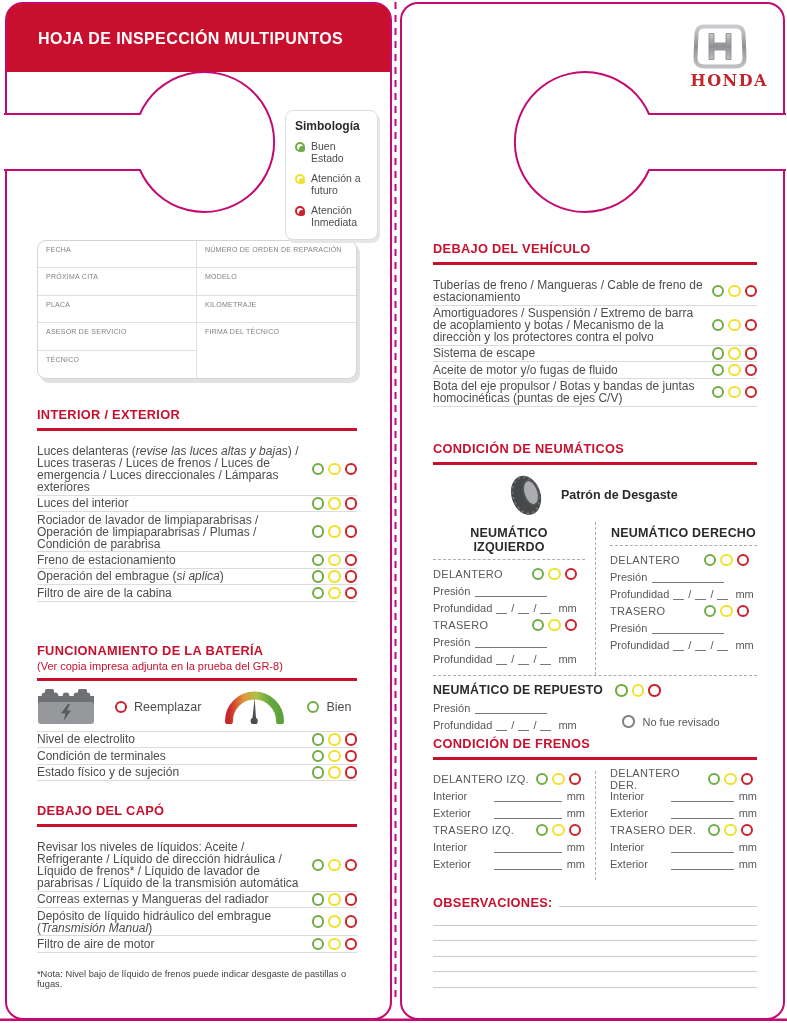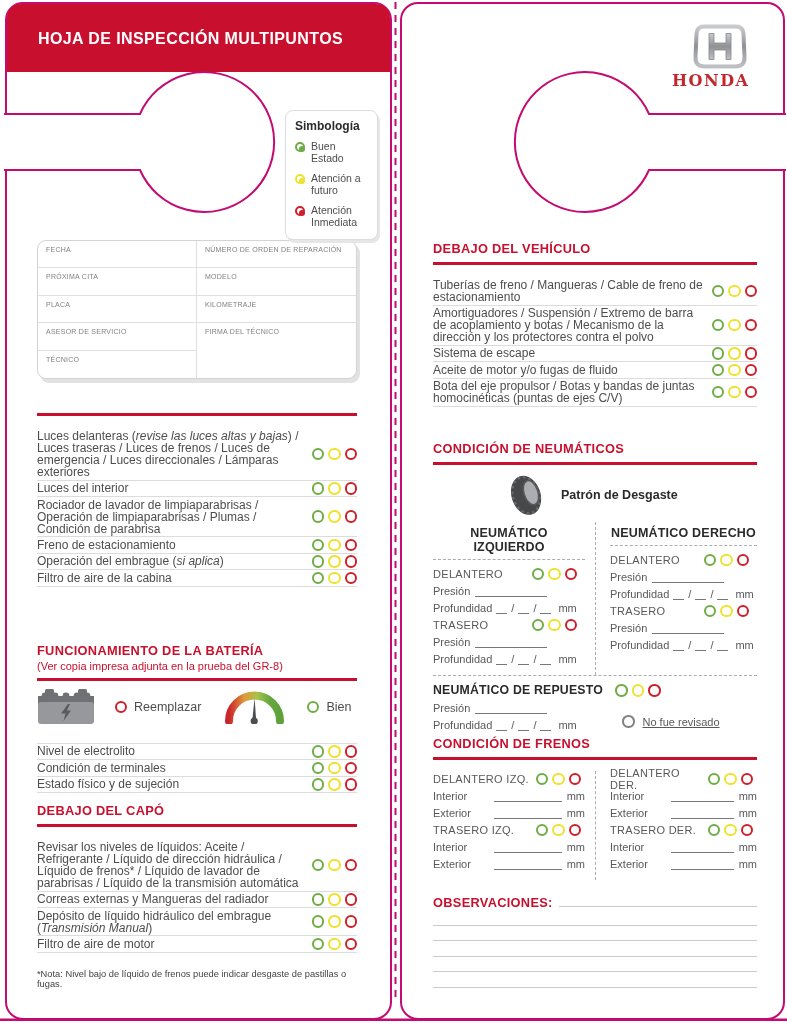--- a/index.html
+++ b/index.html
@@ -26,21 +26,21 @@
     border:2px solid var(--magenta);border-radius:18px;
   }
   #panel-left{left:5px;width:387px;}
   #panel-right{left:400px;width:385px;}
 
   
   .red-header{position:absolute;top:0;left:0;right:0;height:68px;background:var(--red);border-radius:14px 14px 0 0;}
   .header-title{position:absolute;left:31px;top:26px;color:#fff;font-weight:bold;font-size:16px;letter-spacing:.4px;white-space:nowrap;}
 
   
-  .emblem{position:absolute;left:270px;top:20px;width:96px;text-align:left;}
+  .emblem{position:absolute;left:270px;top:20px;width:96px;text-align:right;}
   .emblem svg{display:block;margin:0 auto;}
   .wordmark{margin-top:1px;font-family:"DejaVu Serif", serif;font-weight:bold;font-size:16px;letter-spacing:1.5px;color:#C1272D;}
 
   
   .legend{
     position:absolute;left:278px;top:106px;width:93px;background:#fff;
     border:1px solid #DCDCDC;border-radius:8px;box-shadow:2px 3px 0 #E6E6E6;
     padding:8px 7px 2px 9px;z-index:6;
   }
   .legend-title{font-size:12px;font-weight:bold;color:#2A2A2C;margin-bottom:8px;}
@@ -112,21 +112,21 @@
   .unit{margin-left:5px;}
   .lblw{width:56px;}
 
   
   .spare{margin-top:7px;}
   .spare-head{display:flex;align-items:flex-end;}
   .spare-title{font-size:12.3px;font-weight:bold;color:#2A2A2C;letter-spacing:.2px;}
   .spare-head .dots{margin-left:12px;margin-right:auto;}
   .spare-body{display:flex;margin-top:3px;}
   .spare-left{width:185px;}
-  .spare-right{display:flex;align-items:center;margin-left:4px;margin-top:10px;font-size:11px;color:var(--gray);text-decoration:underline;}
+  .spare-right{display:flex;align-items:center;margin-left:4px;margin-top:10px;font-size:11px;color:var(--gray);}
   .spare-right .dot{margin-right:8px;}
 
   
   .obs-titlerow{display:flex;}
   .obs-title{font-size:12.8px;font-weight:bold;color:var(--red);letter-spacing:.3px;white-space:nowrap;}
   .obs-titleline{flex:1;border-bottom:1px solid #C9CACB;height:12px;margin-left:6px;}
   .obs-line{border-bottom:1px solid #C9CACB;height:15.5px;}
 
   
   #cut-overlay{position:absolute;left:0;top:0;z-index:5;pointer-events:none;}
@@ -166,20 +166,21 @@
     </div>
     <div class="it-col r">
       <div class="it-cell">NÚMERO DE ORDEN DE REPARACIÓN</div>
       <div class="it-cell">MODELO</div>
       <div class="it-cell">KILOMETRAJE</div>
       <div class="it-cell">FIRMA DEL TÉCNICO</div>
     </div>
   </div>
 
   <div class="section" style="top:403px">
+    <div class="section-title">INTERIOR / EXTERIOR</div>
     <div class="section-rule"></div>
     <div class="checklist">
 
     <div class="check-row">
         <div class="check-text"><span>Luces delanteras (</span><i>revise las luces altas y bajas</i><span>) / Luces traseras / Luces de frenos / Luces de emergencia / Luces direccionales / Lámparas exteriores</span></div>
         <div class="dots">
           <span class="dot g"></span>
           <span class="dot y"></span>
           <span class="dot r"></span>
         </div>
@@ -256,21 +257,21 @@
             <stop offset="1" stop-color="#5EA13C"></stop>
           </linearGradient>
         </defs>
         <path d="M 6,31 A 25.5 25.5 0 0 1 57,31" fill="none" stroke="url(#gg)" stroke-width="8" stroke-linecap="round"></path>
         <polygon points="29.2,31 33.2,31 31.6,8" fill="#4D4E50"></polygon>
         <circle cx="31.2" cy="31" r="3.6" fill="#4D4E50"></circle>
       </svg>
       <span class="b-ring green"></span>
       <span class="b-label">Bien</span>
     </div>
-    <div class="checklist topline" style="margin-top:12px">
+    <div class="checklist topline" style="margin-top:0">
 
     <div class="check-row">
         <div class="check-text"><span>Nivel de electrolito</span></div>
         <div class="dots">
           <span class="dot g"></span>
           <span class="dot y"></span>
           <span class="dot r"></span>
         </div>
       </div>
         <div class="check-row">

